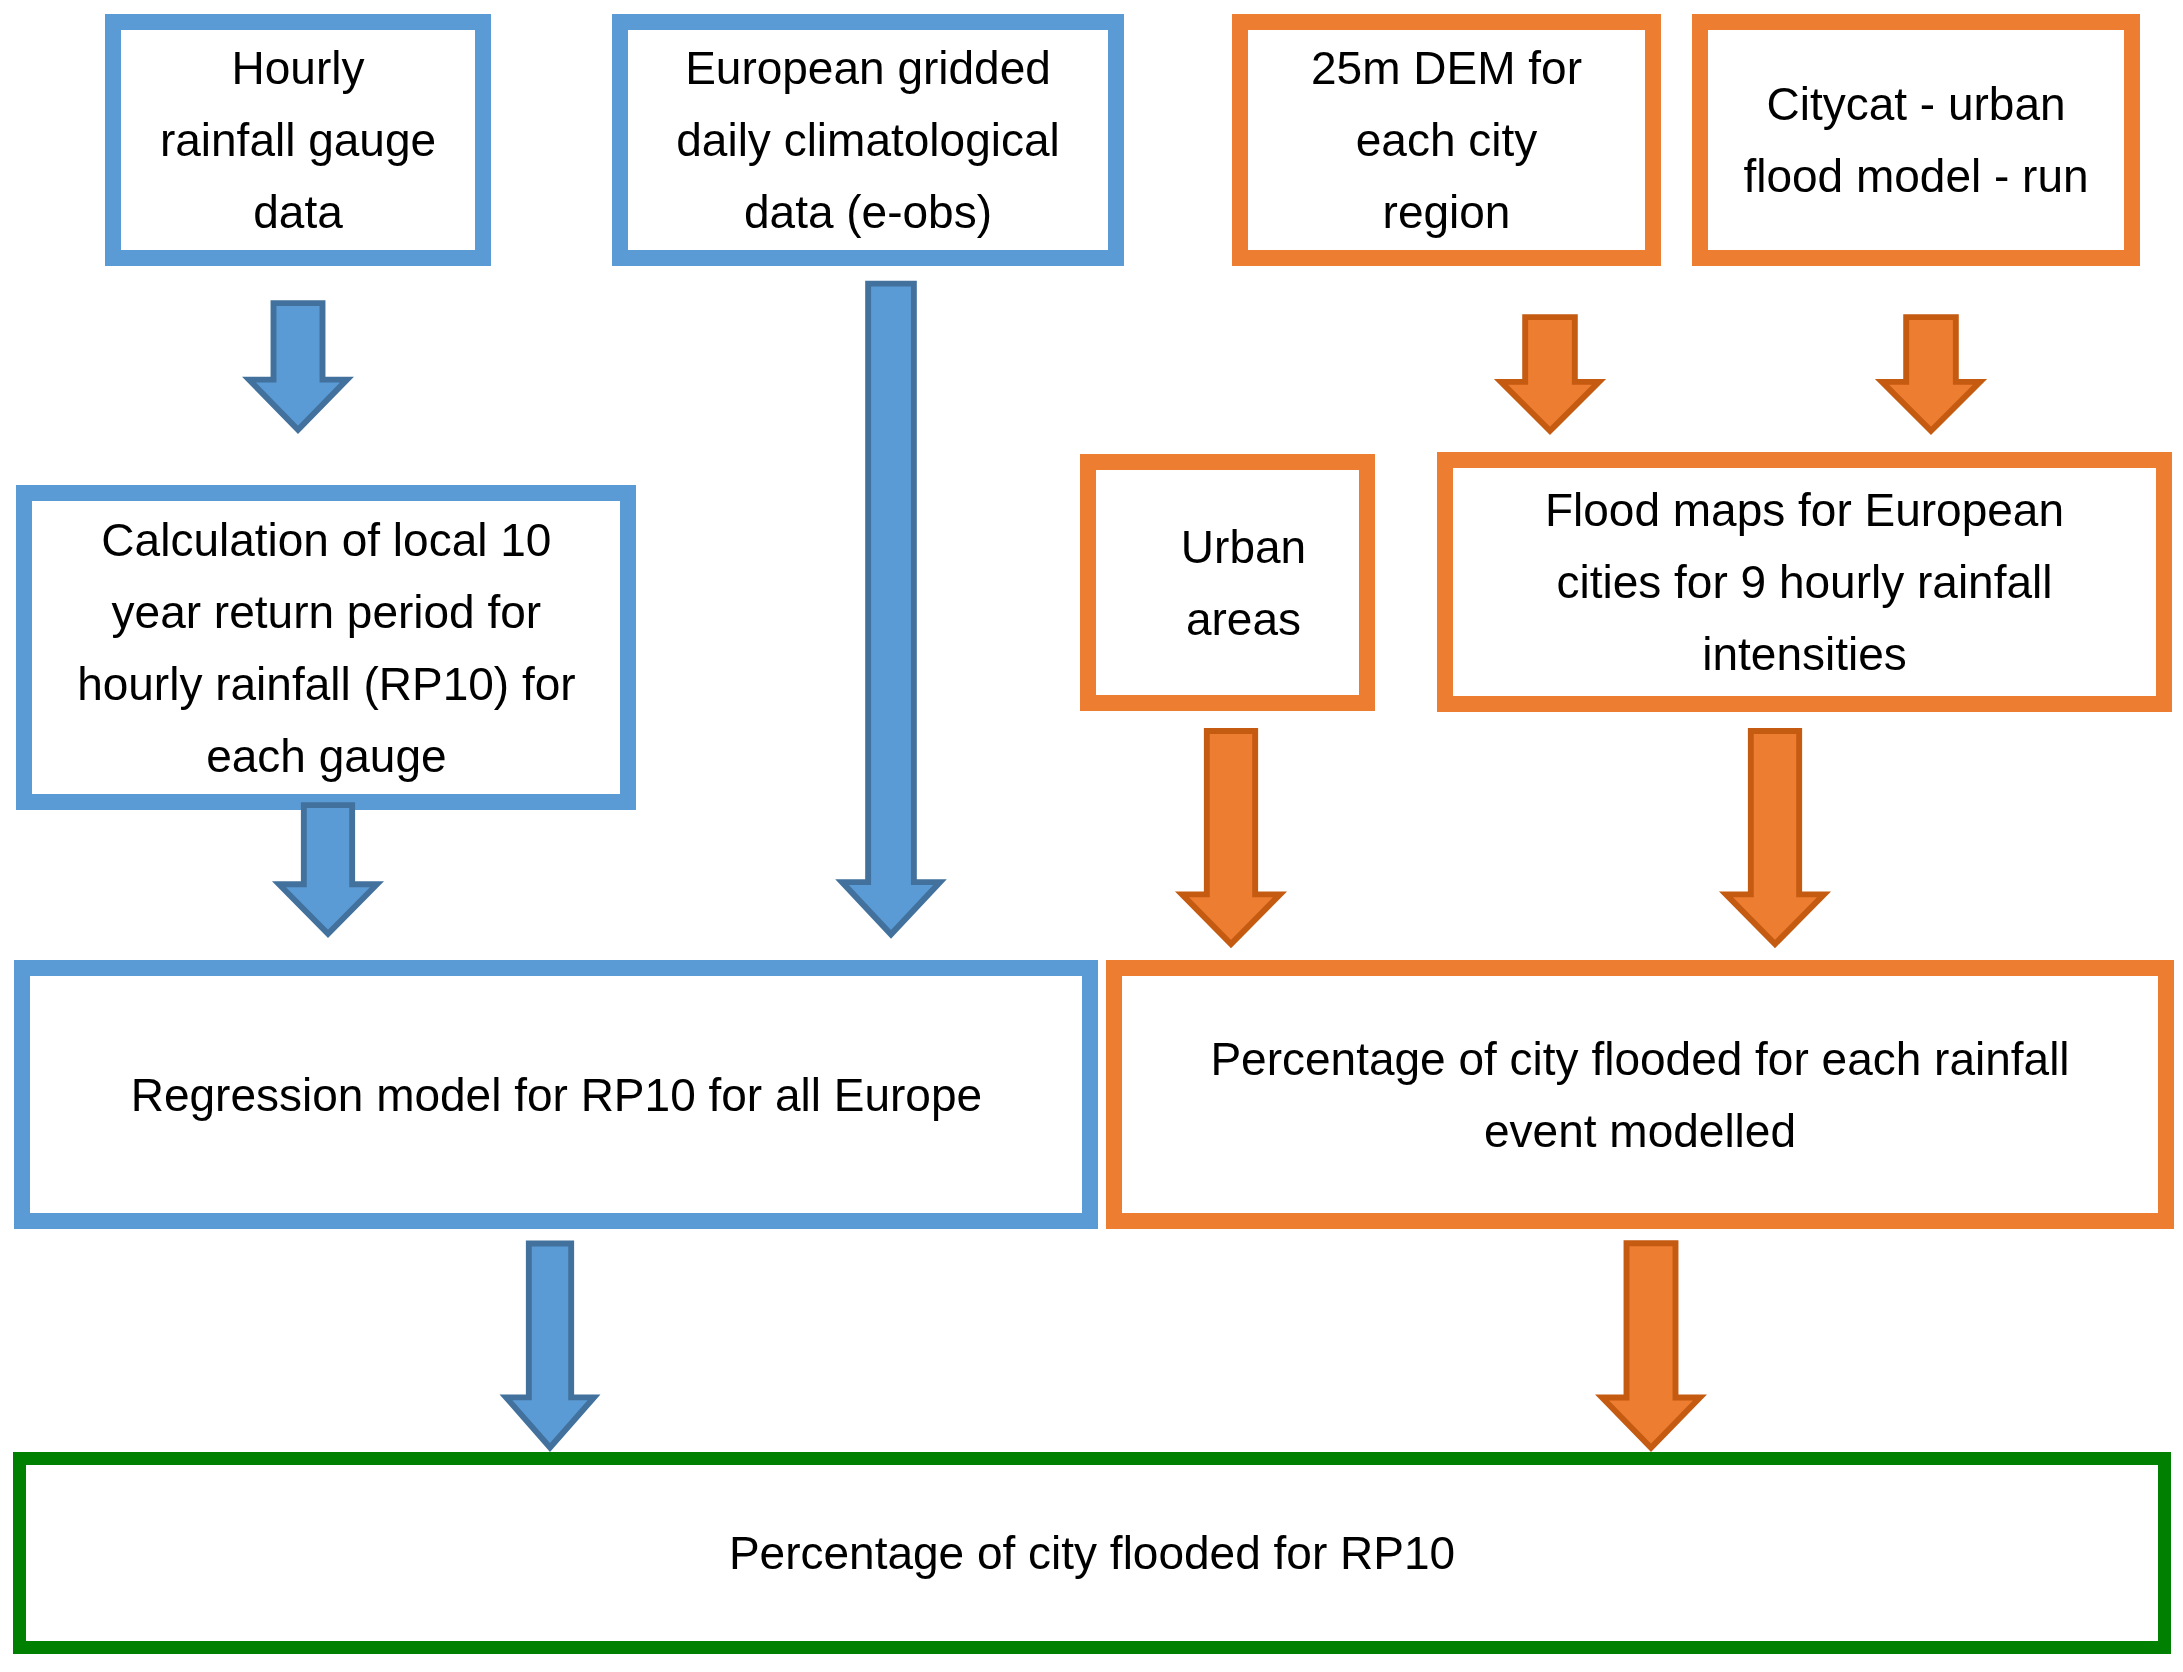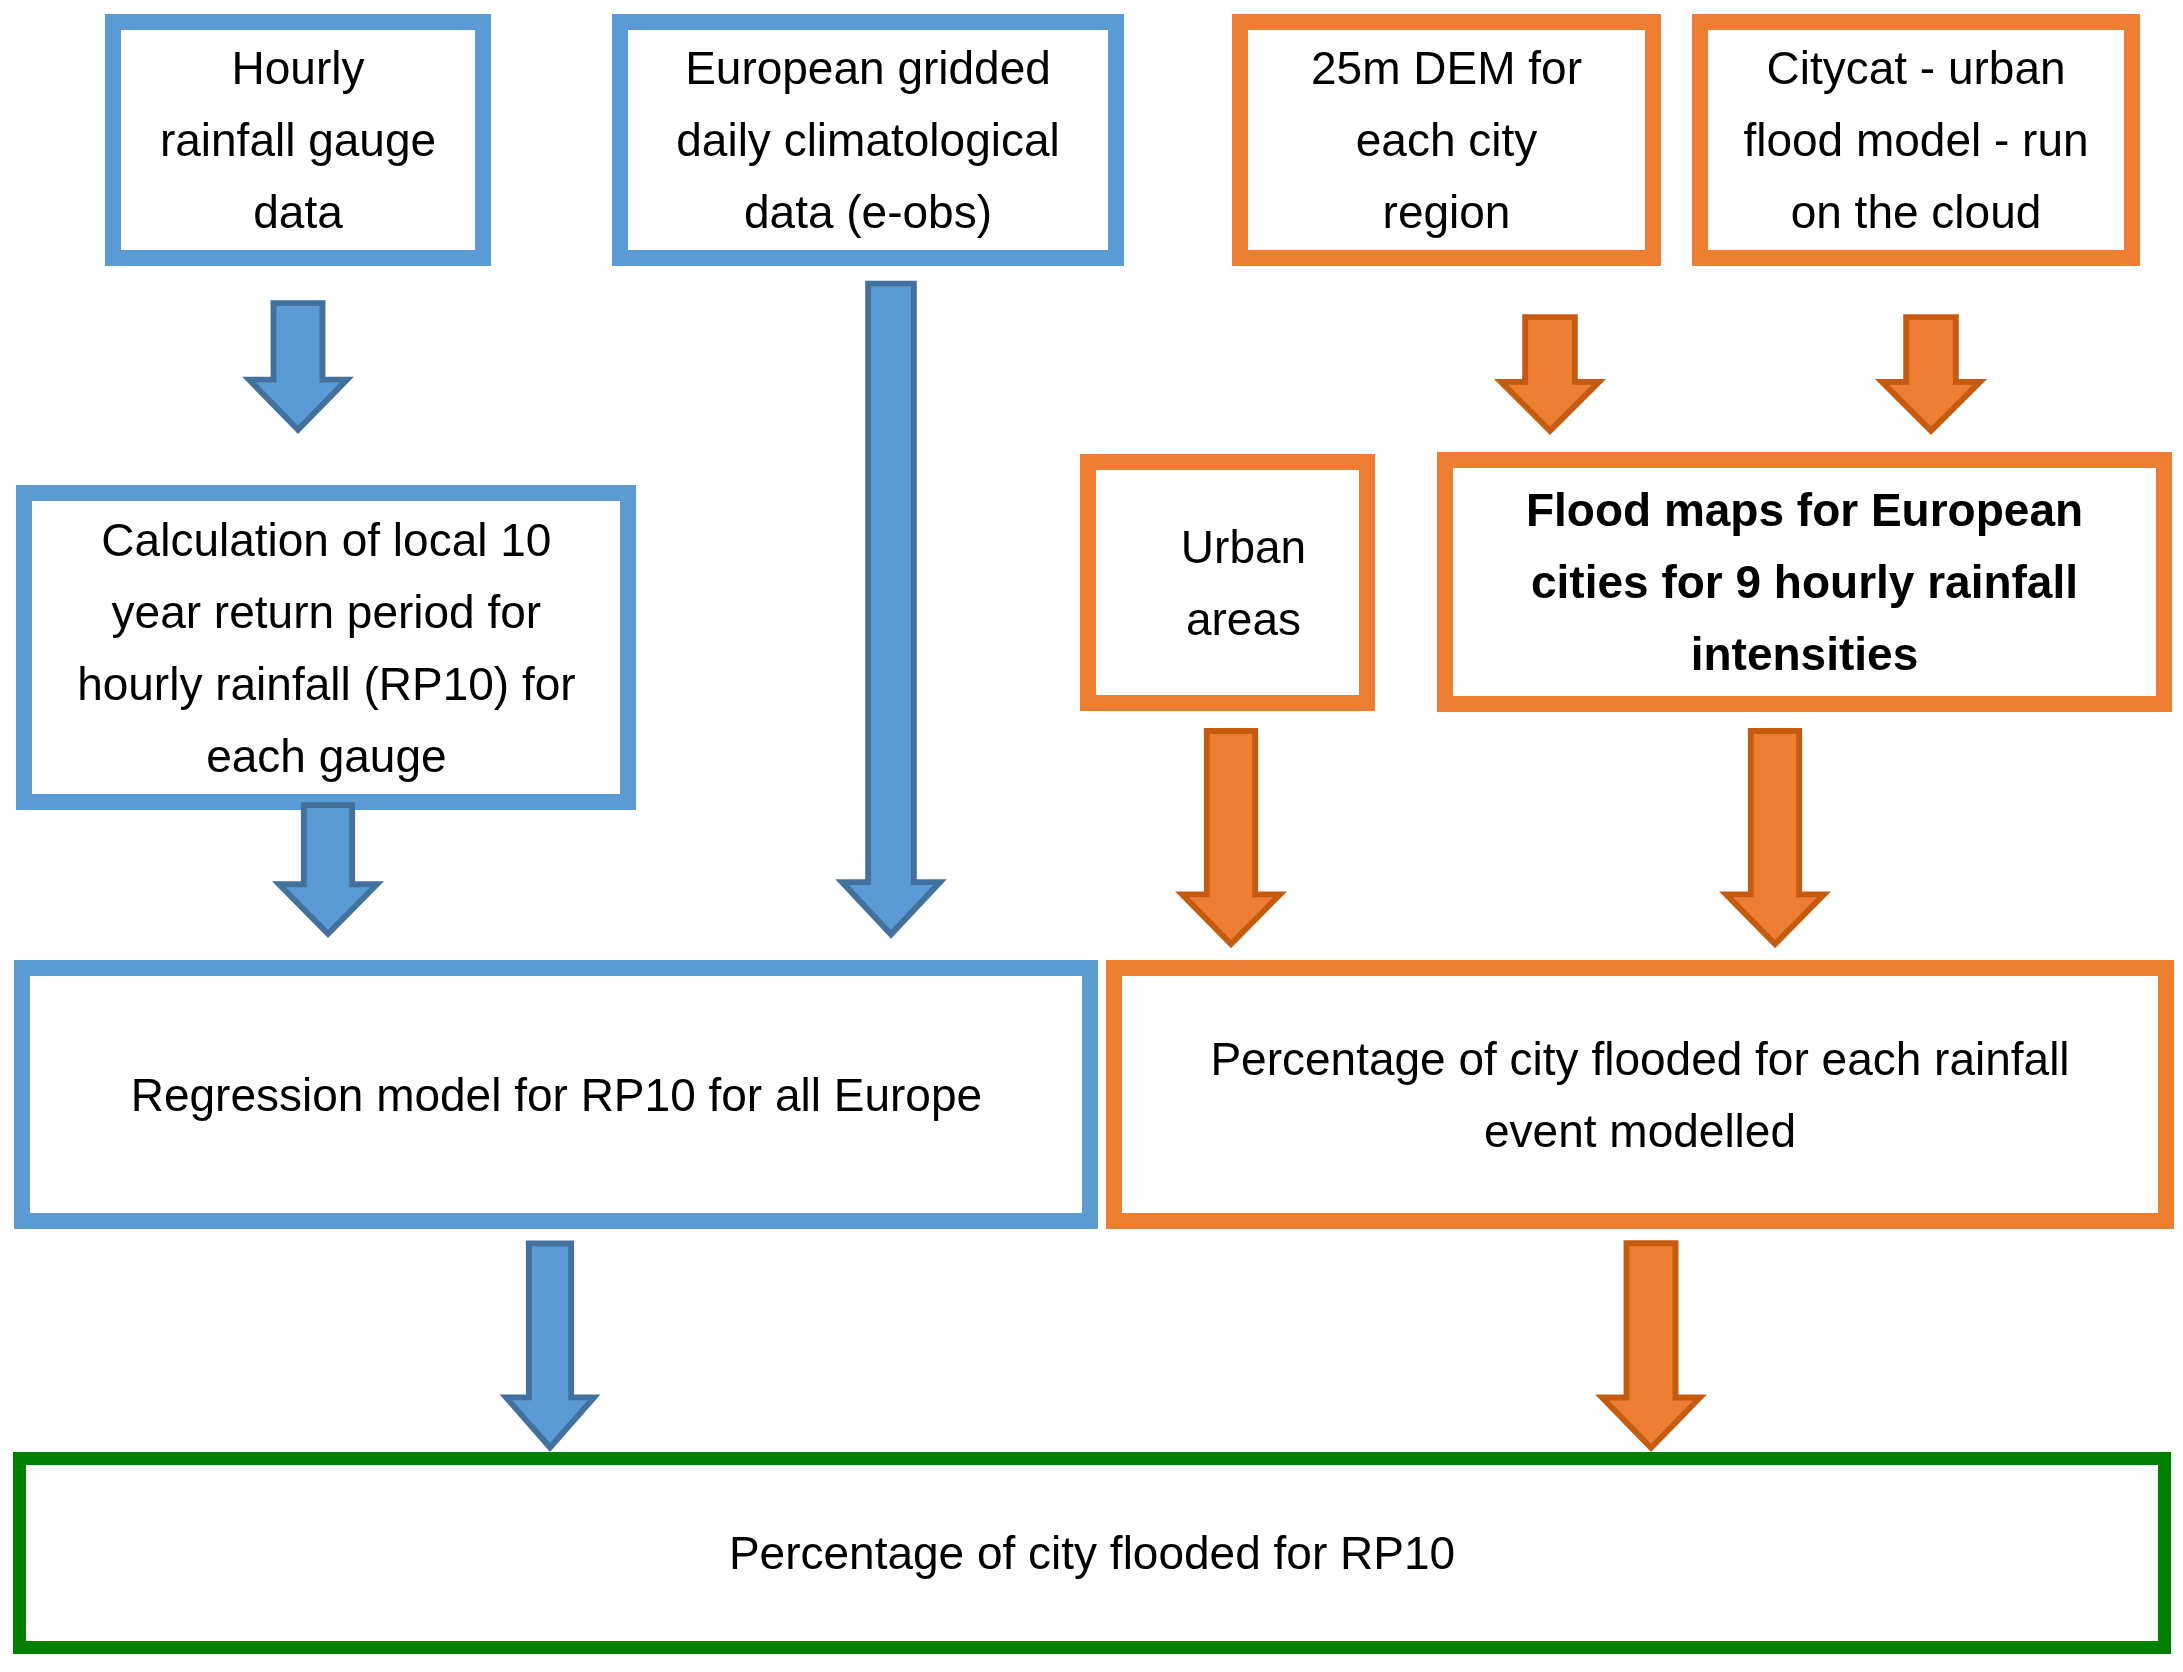--- a/index.html
+++ b/index.html
@@ -52,21 +52,20 @@
 
   <div class="box box-orange" style="left:1232px;top:13.7px;width:429px;height:252px;">
     <div class="ln">25m DEM for</div>
     <div class="ln">each city</div>
     <div class="ln">region</div>
   </div>
 
   <div class="box box-orange" style="left:1692px;top:13.7px;width:448px;height:252px;">
     <div class="ln">Citycat - urban</div>
     <div class="ln">flood model - run</div>
-    <div class="ln">on the cloud</div>
   </div>
 
   <svg class="arrow" style="left:249px;top:303px;" width="98" height="127" viewBox="0 0 150 194">
     <polygon class="poly-blue" points="37.5,0 112.5,0 112.5,117 150,117 75,194 0,117 37.5,117"></polygon>
   </svg>
 
   <svg class="arrow" style="left:842px;top:283px;" width="98" height="652" viewBox="0 0 150 996">
     <polygon class="poly-blue" points="40,0 110,0 110,916 150,916 75,996 0,916 40,916"></polygon>
   </svg>
 
@@ -83,21 +82,21 @@
     <div class="ln">year return period for</div>
     <div class="ln">hourly rainfall (RP10) for</div>
     <div class="ln">each gauge</div>
   </div>
 
   <div class="box box-orange" style="left:1080px;top:454px;width:295px;height:257px;padding-left:32px;">
     <div class="ln">Urban</div>
     <div class="ln">areas</div>
   </div>
 
-  <div class="box box-orange" style="left:1437px;top:452px;width:735px;height:260px;font-weight:bold;">
+  <div class="box box-orange" style="left:1437px;top:452px;width:735px;height:260px;">
     <div class="ln">Flood maps for European</div>
     <div class="ln">cities for 9 hourly rainfall</div>
     <div class="ln">intensities</div>
   </div>
 
   <svg class="arrow" style="left:279px;top:805px;" width="98" height="129" viewBox="0 0 150 197">
     <polygon class="poly-blue" points="38,0 112,0 112,121 150,121 75,197 0,121 38,121"></polygon>
   </svg>
 
   <svg class="arrow" style="left:1182px;top:731px;" width="98" height="213" viewBox="0 0 150 326">

